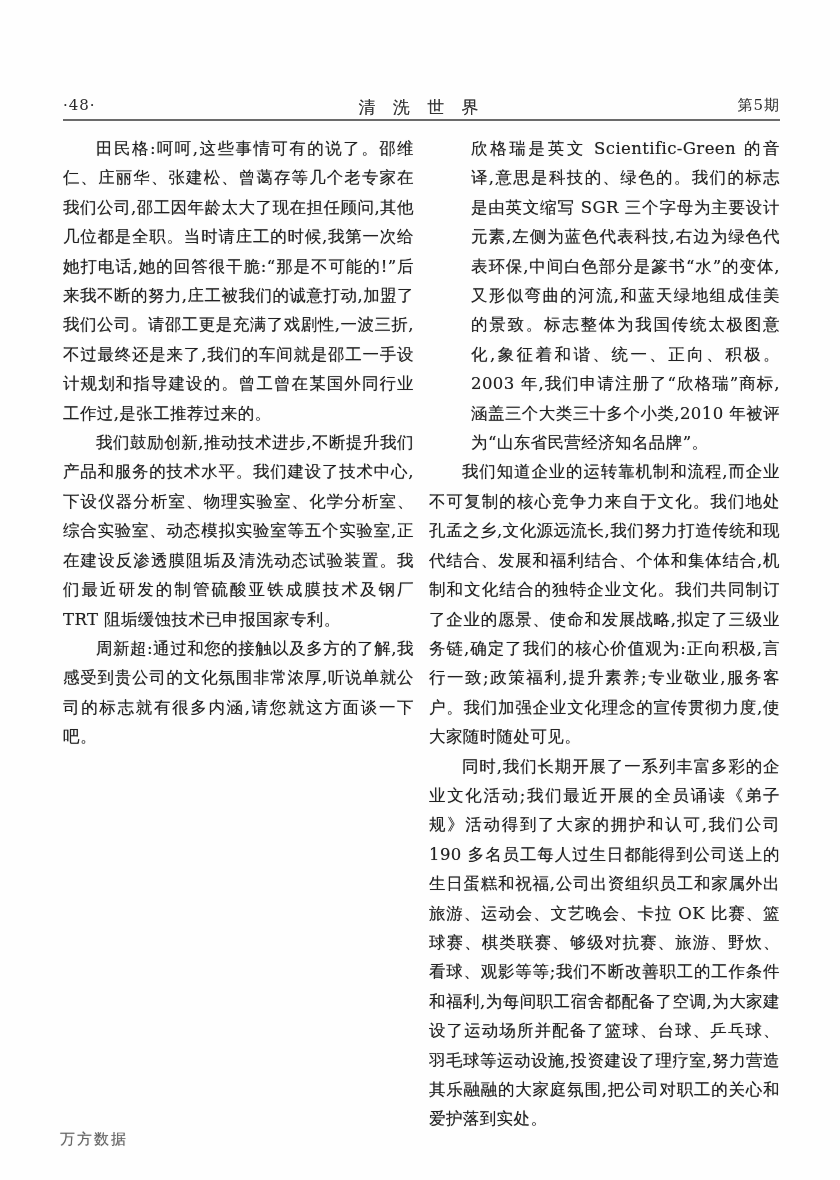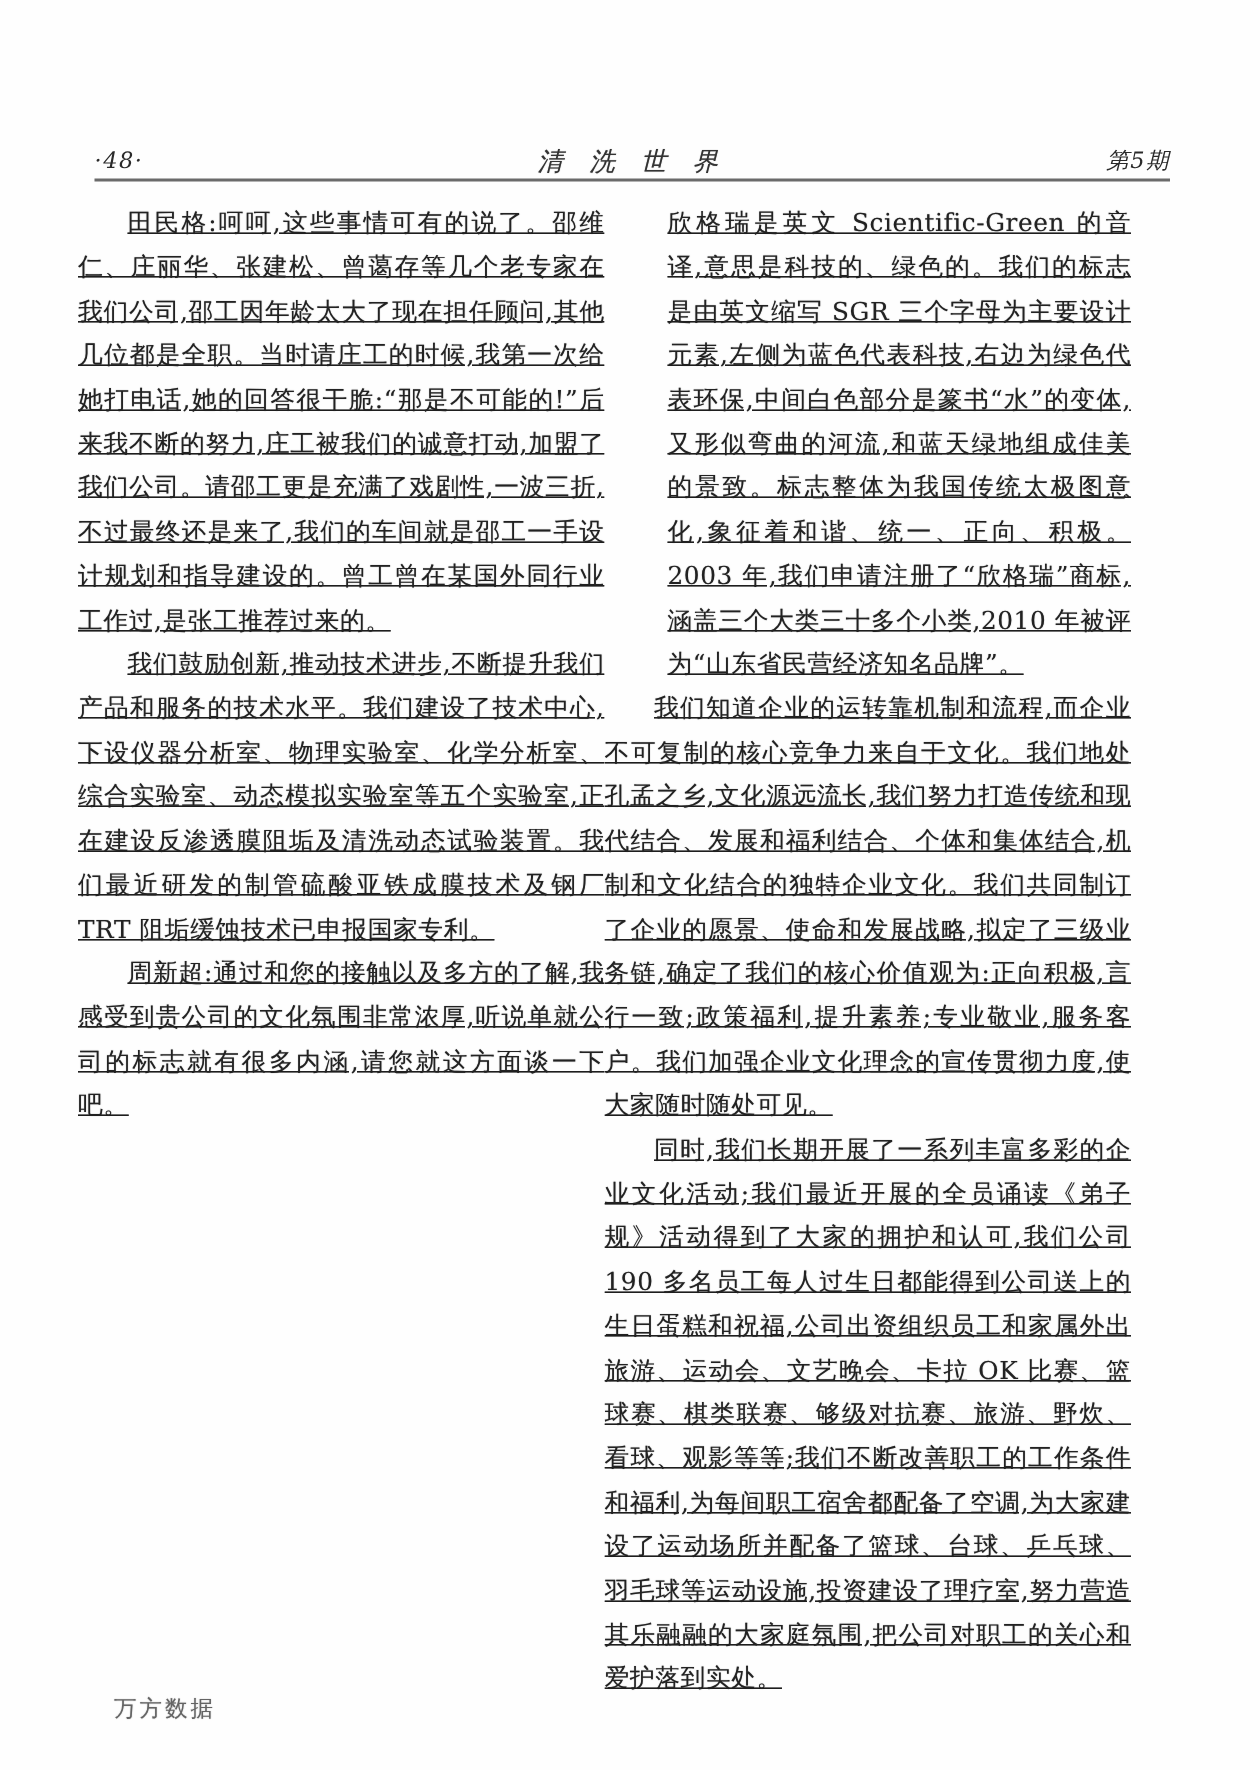--- a/index.html
+++ b/index.html
@@ -14,24 +14,23 @@
     width: 840px; height: 1180px;
     background: #fefefe;
     color: #1e1e1e;
   }
   .header {
     position: absolute;
     left: 63px; right: 60px; top: 96px;
     height: 22px;
     display: flex;
     justify-content: space-between;
-    align-items: center;
+    align-items: flex-start;
     font-size: 15px;
     color: #2a2a2a;
-    font-style: italic;
   }
   .header .page-number { letter-spacing: 1px; }
   .header .journal-title {
     position: absolute;
     left: 0; right: 0;
     text-align: center;
     font-size: 17px;
     letter-spacing: 6px;
     color: #333;
     text-shadow: 0 0 0.6px rgba(40,40,40,0.55);
@@ -39,45 +38,45 @@
   .header .issue-label { letter-spacing: 1px; }
   .header-rule {
     position: absolute;
     left: 63px; right: 60px; top: 119px;
     height: 0;
     border-top: 2px solid #3a3a3a;
     opacity: 0.75;
   }
   .columns {
     position: absolute;
-    left: 52px; top: 134px;
+    left: 63px; top: 134px;
     width: 717px; height: 1002px;
     display: flex;
+    gap: 15px;
     overflow: hidden;
-    text-decoration: underline;
   }
   .col {
     width: 351px;
     height: 100%;
     overflow: hidden;
   }
   .col p.para {
     font-size: 16.5px;
     line-height: 29.4px;
     text-align: justify;
     text-justify: inter-ideograph;
     letter-spacing: 0.4px;
     color: #222;
     text-shadow: 0 0 0.7px rgba(30,30,30,0.5);
     text-indent: 2em;
   }
   .col p.para.noindent { text-indent: 0; margin-left: 42px; }
   .footer-watermark {
     position: absolute;
-    left: 76px; top: 1130px;
+    left: 60px; top: 1130px;
     font-size: 15px;
     letter-spacing: 2px;
     color: #4a4a4a;
     opacity: 0.85;
     text-shadow: 0 0 0.8px rgba(60,60,60,0.5);
   }
 </style>
 </head>
 <body>
 

